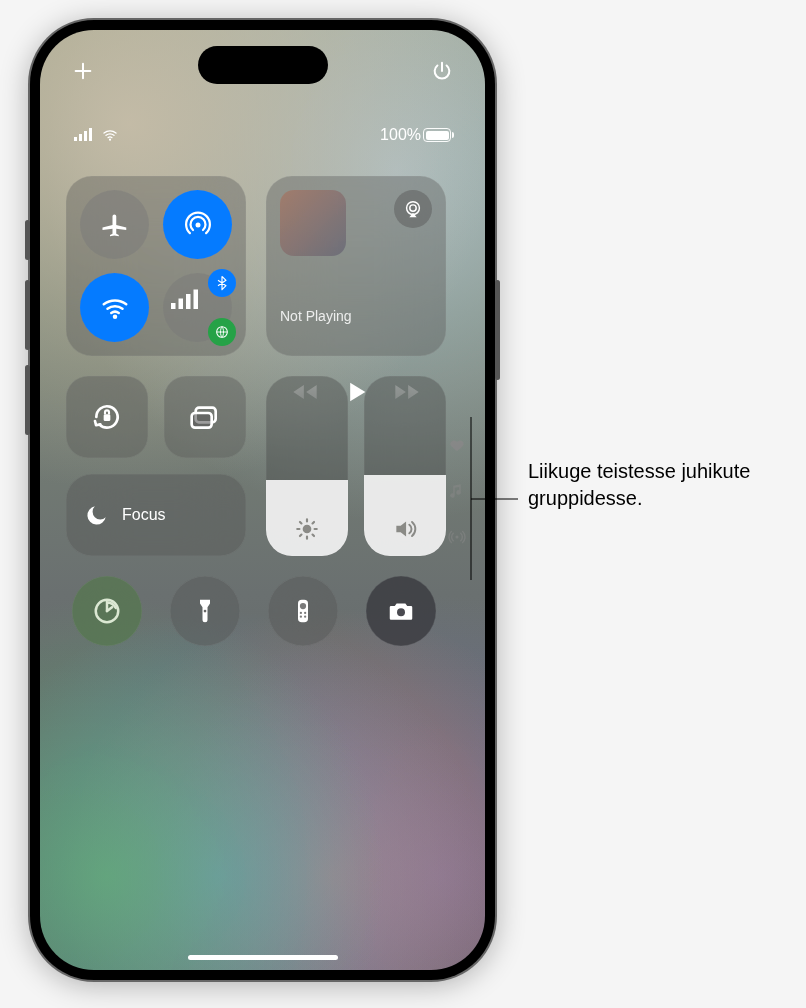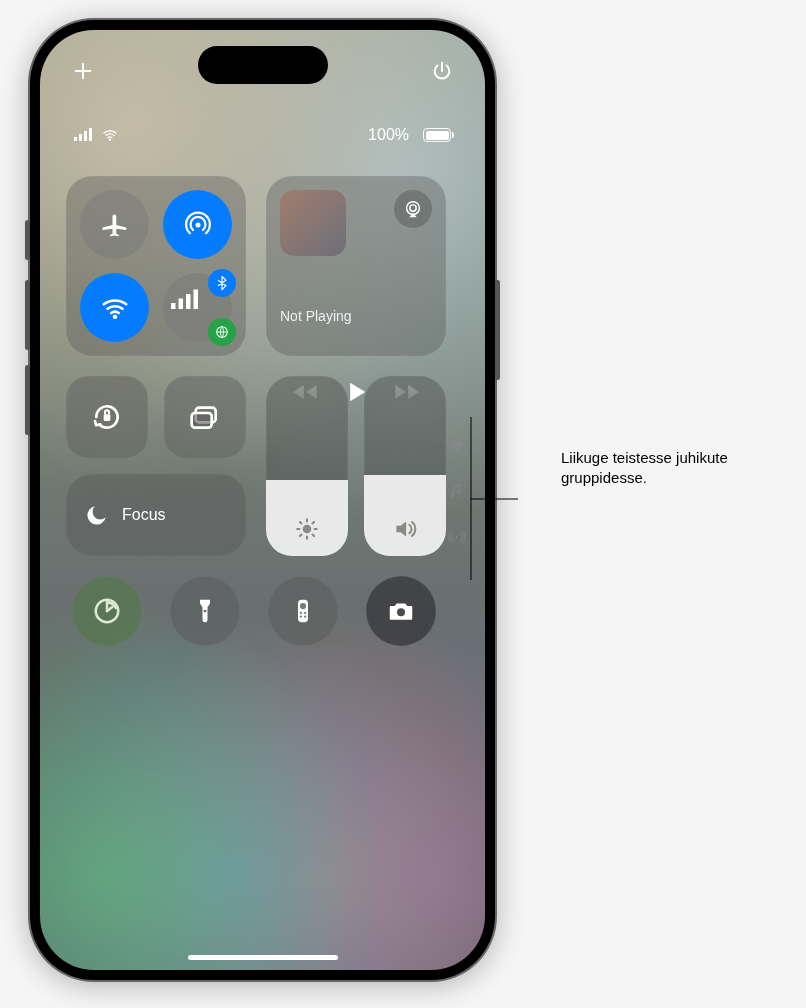--- a/index.html
+++ b/index.html
@@ -77,21 +77,21 @@
     padding: 0 34px;
     display: flex;
     justify-content: space-between;
     align-items: center;
     color: #fff;
     font-size: 16px;
     font-weight: 500;
     z-index: 5;
   }
   .status-left { display:flex; gap:6px; align-items:center; }
-  .status-right { display:flex; gap:14px; align-items:center; }
+  .status-right { display:flex; gap:2px; align-items:center; }
   .battery {
     width: 28px; height: 14px;
     border: 1.5px solid rgba(255,255,255,.95);
     border-radius: 4px;
     position: relative;
   }
   .battery::after {
     content:""; position:absolute; right:-4px; top:3px;
     width:2.5px; height:6px; background: rgba(255,255,255,.95);
     border-radius: 0 2px 2px 0;
@@ -247,25 +247,24 @@
     background: #fff;
   }
 
   
   .callout-line {
     position:absolute;
     stroke: #000; stroke-width: 1; fill:none;
   }
   .callout-text {
     position:absolute;
-    left: 528px; top: 448px;
-    font-size: 15px;
+    left: 528px; top: 458px;
+    font-size: 20px;
     line-height: 1.35;
     color: #000;
-    margin-left: 33px;
   }
 </style>
 </head>
 <body>
 
 <div class="phone">
   <div class="side-btn sb1"></div>
   <div class="side-btn sb2"></div>
   <div class="side-btn sb3"></div>
   <div class="side-btn sb4"></div>

